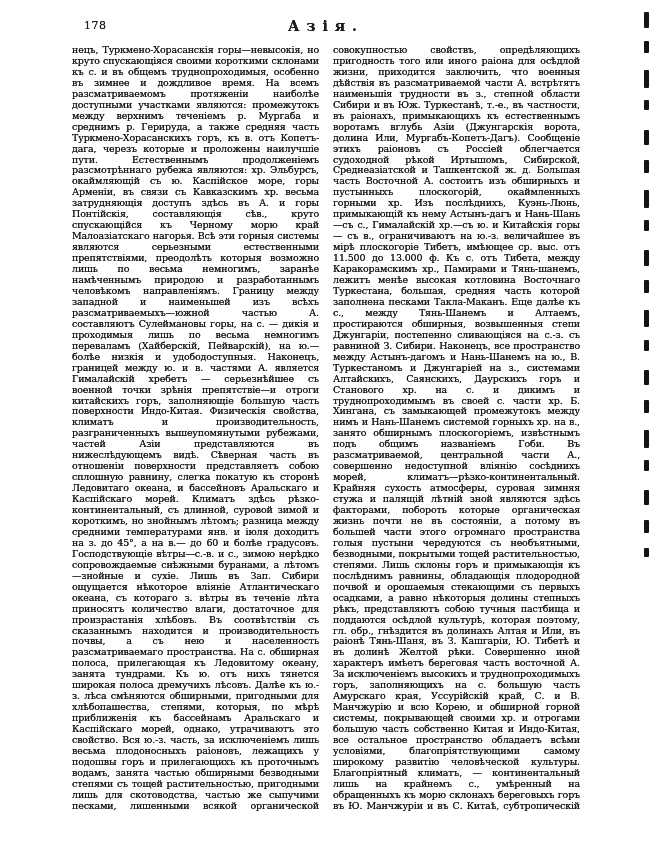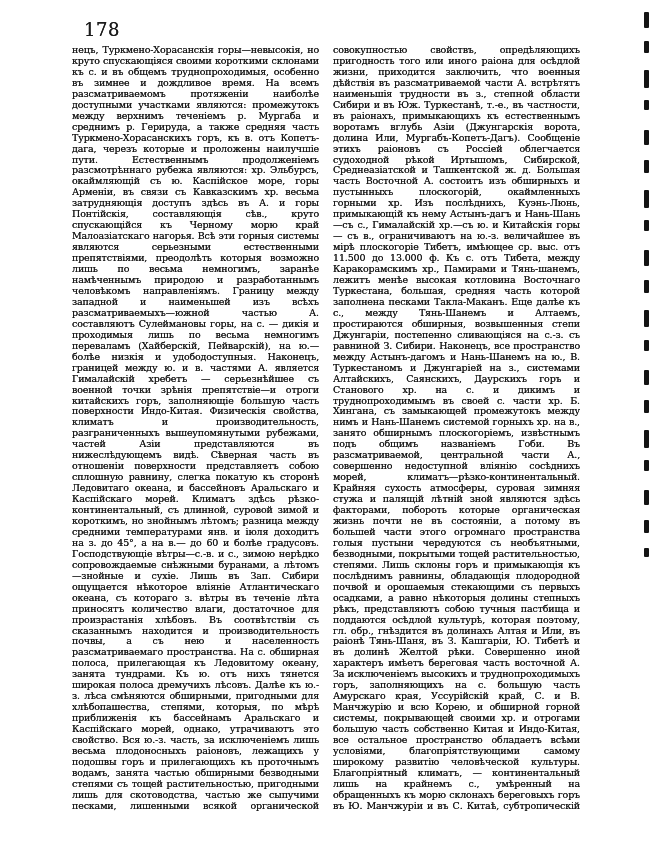--- a/index.html
+++ b/index.html
@@ -10,21 +10,21 @@
     overflow:hidden;
     font-family:"DejaVu Serif","Liberation Serif",serif;
     color:#1c1c1c;
   }
   .page{position:absolute;inset:0;}
   .page-header{
     position:absolute;top:18px;left:72px;right:70px;height:18px;
   }
   .page-number{
     position:absolute;left:12px;top:1px;
-    font-size:18px;letter-spacing:0.5px;
+    font-size:11px;letter-spacing:0.5px;
     text-shadow:0 0 0.3px currentColor;
   }
   .header-title{
     position:absolute;left:0;right:0;top:0;
     text-align:center;
     font-size:14px;font-weight:bold;
     letter-spacing:7px;
     text-shadow:0 0 0.3px currentColor;
   }
   .columns{
@@ -52,20 +52,21 @@
     background:#141414;border-radius:1px;
   }
 </style>
 </head>
 <body>
 
 <div class="page">
 
   <div class="page-header">
     <span class="page-number">178</span>
+    <div class="header-title">Азія.</div>
   </div>
 
   <div class="columns">
     <div class="col">
       <p><span>нецъ, Туркмено-Хорасанскія горы—невысокія, но круто спускающіяся своими короткими склонами къ с. и въ общемъ труднопроходимыя, особенно въ зимнее и дождливое время. На всемъ разсматриваемомъ протяженіи наиболѣе доступными участками являются: промежутокъ между верхнимъ теченіемъ р. Мургаба и среднимъ р. Герируда, а также средняя часть Туркмено-Хорасанскихъ горъ, къ в. отъ Копетъ-дага, черезъ которые и проложены наилучшіе пути. Естественнымъ продолженіемъ разсмотрѣннаго рубежа являются: хр. Эльбурсъ, окаймляющій съ ю. Каспійское море, горы Арменіи, въ связи съ Кавказскимъ хр. весьма затрудняющія доступъ здѣсь въ А. и горы Понтійскія, составляющія сѣв., круто спускающійся къ Черному морю край Малоазіатскаго нагорья. Всѣ эти горныя системы являются серьезными естественными препятствіями, преодолѣть которыя возможно лишь по весьма немногимъ, заранѣе намѣченнымъ природою и разработаннымъ человѣкомъ направленіямъ. Границу между западной и наименьшей изъ всѣхъ разсматриваемыхъ—южной частью А. составляютъ Сулеймановы горы, на с. — дикія и проходимыя лишь по весьма немногимъ переваламъ (Хайберскій, Пейварскій), на ю.— болѣе низкія и удободоступныя. Наконецъ, границей между ю. и в. частями А. является Гималайскій хребетъ — серьезнѣйшее съ военной точки зрѣнія препятствіе—и отроги китайскихъ горъ, заполняющіе большую часть поверхности Индо-Китая. Физическія свойства, климатъ и производительность, разграниченныхъ вышеупомянутыми рубежами, частей Азіи представляются въ нижеслѣдующемъ видѣ. </span><span class="em">Сѣверная</span><span> часть въ отношеніи поверхности представляетъ собою сплошную равнину, слегка покатую къ сторонѣ Ледовитаго океана, и бассейновъ Аральскаго и Каспійскаго морей. Климатъ здѣсь рѣзко-континентальный, съ длинной, суровой зимой и короткимъ, но знойнымъ лѣтомъ; разница между средними температурами янв. и іюля доходитъ на з. до 45°, а на в.— до 60 и болѣе градусовъ. Господствующіе вѣтры—с.-в. и с., зимою нерѣдко сопровождаемые снѣжными буранами, а лѣтомъ—знойные и сухіе. Лишь въ Зап. Сибири ощущается нѣкоторое вліяніе Атлантическаго океана, съ котораго з. вѣтры въ теченіе лѣта приносятъ количество влаги, достаточное для произрастанія хлѣбовъ. Въ соотвѣтствіи съ сказаннымъ находится и производительность почвы, а съ нею и населенность разсматриваемаго пространства. На с. обширная полоса, прилегающая къ Ледовитому океану, занята тундрами. Къ ю. отъ нихъ тянется широкая полоса дремучихъ лѣсовъ. Далѣе къ ю.-з. лѣса смѣняются обширными, пригодными для хлѣбопашества, степями, которыя, по мѣрѣ приближенія къ бассейнамъ Аральскаго и Каспійскаго морей, однако, утрачиваютъ это свойство. Вся ю.-з. часть, за исключеніемъ лишь весьма плодоносныхъ раіоновъ, лежащихъ у подошвы горъ и прилегающихъ къ проточнымъ водамъ, занята частью обширными безводными степями съ тощей растительностью, пригодными лишь для скотоводства, частью же сыпучими песками, лишенными всякой органической жизни. Добавляя къ сказанному, что густота населенія, а слѣд., и мѣстныя средства, находятся здѣсь въ полномъ соотвѣтствіи съ</span></p>
     </div>
     <div class="col">
       <p><span>совокупностью свойствъ, опредѣляющихъ пригодность того или иного раіона для осѣдлой жизни, приходится заключить, что военныя дѣйствія въ разсматриваемой части А. встрѣтятъ наименьшія трудности въ з., степной области Сибири и въ Юж. Туркестанѣ, т.-е., въ частности, въ раіонахъ, примыкающихъ къ естественнымъ воротамъ вглубь Азіи (Джунгарскія ворота, долина Или, Мургабъ-Копетъ-Дагъ). Сообщеніе этихъ раіоновъ съ Россіей облегчается судоходной рѣкой Иртышомъ, Сибирской, Среднеазіатской и Ташкентской ж. д. Большая часть </span><span class="em">Восточной</span><span> А. состоитъ изъ обширныхъ и пустынныхъ плоскогорій, окаймленныхъ горными хр. Изъ послѣднихъ, Куэнь-Люнь, примыкающій къ нему Астынъ-дагъ и Нань-Шань—съ с., Гималайскій хр.—съ ю. и Китайскія горы — съ в., ограничиваютъ на ю.-з. величайшее въ мірѣ плоскогоріе Тибетъ, имѣющее ср. выс. отъ 11.500 до 13.000 ф. Къ с. отъ Тибета, между Каракорамскимъ хр., Памирами и Тянь-шанемъ, лежитъ менѣе высокая котловина Восточнаго Туркестана, большая, средняя часть которой заполнена песками Такла-Маканъ. Еще далѣе къ с., между Тянь-Шанемъ и Алтаемъ, простираются обширныя, возвышенныя степи Джунгаріи, постепенно сливающіяся на с.-з. съ равниной З. Сибири. Наконецъ, все пространство между Астынъ-дагомъ и Нань-Шанемъ на ю., В. Туркестаномъ и Джунгаріей на з., системами Алтайскихъ, Саянскихъ, Даурскихъ горъ и Станового хр. на с. и дикимъ и труднопроходимымъ въ своей с. части хр. Б. Хингана, съ замыкающей промежутокъ между нимъ и Нань-Шанемъ системой горныхъ хр. на в., занято обширнымъ плоскогоріемъ, извѣстнымъ подъ общимъ названіемъ Гоби. Въ разсматриваемой, центральной части А., совершенно недоступной вліянію сосѣднихъ морей, климатъ—рѣзко-континентальный. Крайняя сухость атмосферы, суровая зимняя стужа и палящій лѣтній зной являются здѣсь факторами, побороть которые органическая жизнь почти не въ состояніи, а потому въ большей части этого огромнаго пространства голыя пустыни чередуются съ необъятными, безводными, покрытыми тощей растительностью, степями. Лишь склоны горъ и примыкающія къ послѣднимъ равнины, обладающія плодородной почвой и орошаемыя стекающими съ первыхъ осадками, а равно нѣкоторыя долины степныхъ рѣкъ, представляютъ собою тучныя пастбища и поддаются осѣдлой культурѣ, которая поэтому, гл. обр., гнѣздится въ долинахъ Алтая и Или, въ раіонѣ Тянь-Шаня, въ З. Кашгаріи, Ю. Тибетѣ и въ долинѣ Желтой рѣки. Совершенно иной характеръ имѣетъ береговая часть восточной А. За исключеніемъ высокихъ и труднопроходимыхъ горъ, заполняющихъ на с. большую часть Амурскаго края, Уссурійскій край, С. и В. Манчжурію и всю Корею, и обширной горной системы, покрывающей своими хр. и отрогами большую часть собственно Китая и Индо-Китая, все остальное пространство обладаетъ всѣми условіями, благопріятствующими самому широкому развитію человѣческой культуры. Благопріятный климатъ, — континентальный лишь на крайнемъ с., умѣренный на обращенныхъ къ морю склонахъ береговыхъ горъ въ Ю. Манчжуріи и въ С. Китаѣ, субтропическій въ Ю. Китаѣ и тропическій на ю.-з. побе-</span></p>
     </div>
   </div>

